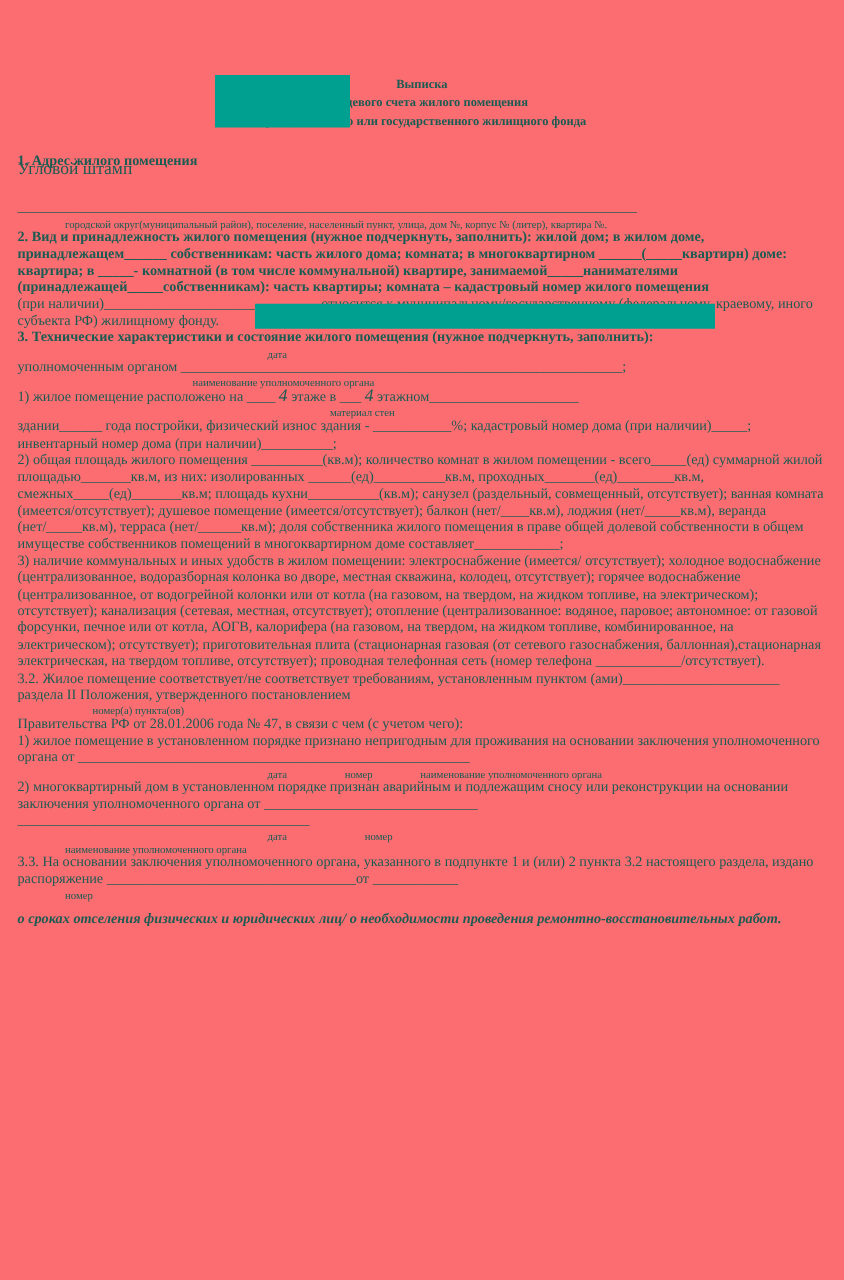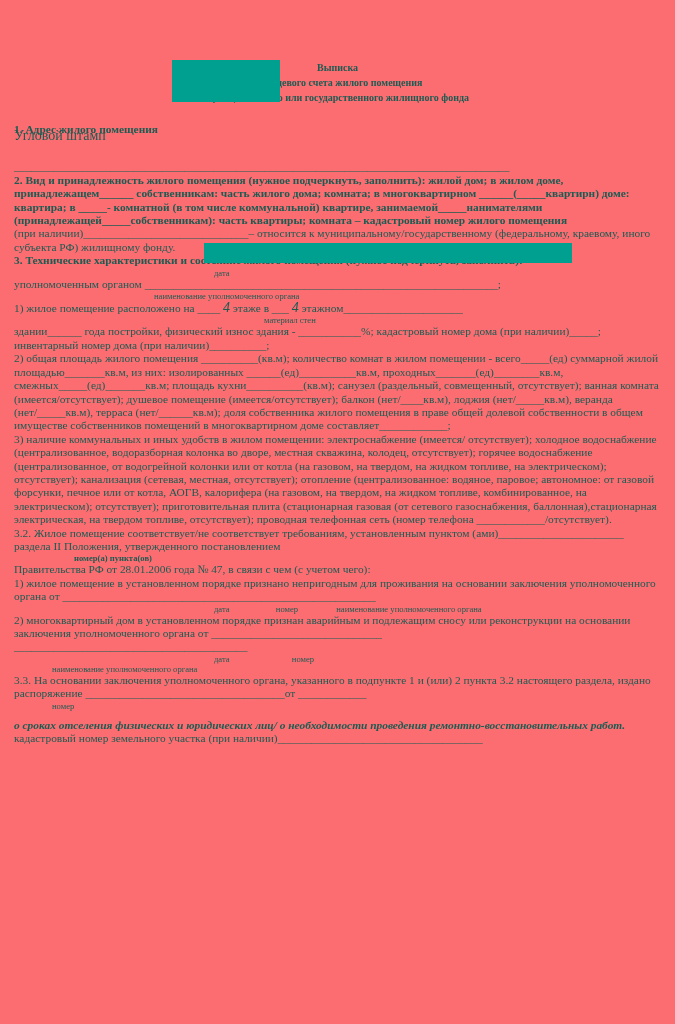--- a/index.html
+++ b/index.html
@@ -74,21 +74,21 @@
     font-size: 8.6px;
     line-height: 10px;
   }
   .ital { font-style: italic; }
   .handwriting {
     font-family: "Liberation Serif", serif;
     font-style: italic;
     font-size: 14px;
   }
   .indent-1 { padding-left: 38px; }
-  .indent-2 { padding-left: 60px; font-weight: bold; }
+  .indent-2 { padding-left: 60px; }
   .indent-3 { padding-left: 140px; }
   .indent-4 { padding-left: 200px; }
   .indent-5 { padding-left: 250px; }
 </style>
 </head>
 <body>
 
 <div class="page">
 
   <div class="redaction" id="top-redaction"></div>
@@ -101,20 +101,21 @@
     <span class="l3">муниципального или государственного жилищного фонда</span>
   </div>
 
   <div class="body-text">
 
     <p class="p b" style="margin-top:18px; position:relative;">
       <span>1. Адрес жилого помещения</span>
       <span class="redaction" id="addr-redaction"></span>
     </p>
     <p class="p" style="margin-top:24px;">_______________________________________________________________________________________</p>
+    <p class="p caption-line indent-1">городской округ(муниципальный район), поселение, населенный пункт, улица, дом №, корпус № (литер), квартира №.</p>
 
     <p class="p"><span class="b">2. Вид и принадлежность жилого помещения (нужное подчеркнуть, заполнить): жилой дом; в жилом доме, принадлежащем______ собственникам: часть жилого дома; комната; в многоквартирном ______(_____квартирн) доме: квартира; в _____- комнатной (в том числе коммунальной) квартире, занимаемой_____нанимателями (принадлежащей_____собственникам): часть квартиры; комната – кадастровый номер жилого помещения</span></p>
     <p class="p">(при наличии)_____________________________– относится к муниципальному/государственному (федеральному, краевому, иного субъекта РФ) жилищному фонду.</p>
 
     <p class="p b">3. Технические характеристики и состояние жилого помещения (нужное подчеркнуть, заполнить):</p>
     <p class="p caption-line indent-4">дата</p>
 
     <p class="p">уполномоченным органом ______________________________________________________________;</p>
     <p class="p caption-line indent-3">наименование уполномоченного органа</p>
 
@@ -150,16 +151,15 @@
       <span class="indent-4">дата</span>
       <span style="padding-left:60px">номер</span>
     </p>
     <p class="p caption-line indent-1">наименование уполномоченного органа</p>
 
     <p class="p">3.3. На основании заключения уполномоченного органа, указанного в подпункте 1 и (или) 2 пункта 3.2 настоящего раздела, издано распоряжение ___________________________________от ____________</p>
     <p class="p caption-line indent-1">номер</p>
 
     <p class="p b ital" style="margin-top:8px;">о сроках отселения физических и юридических лиц/ о необходимости проведения ремонтно-восстановительных работ.</p>
 
-    <p class="p">кадастровый номер земельного участка (при наличии)____________________________________</p>
 
   </div>
 </div>
 
 </body></html>

